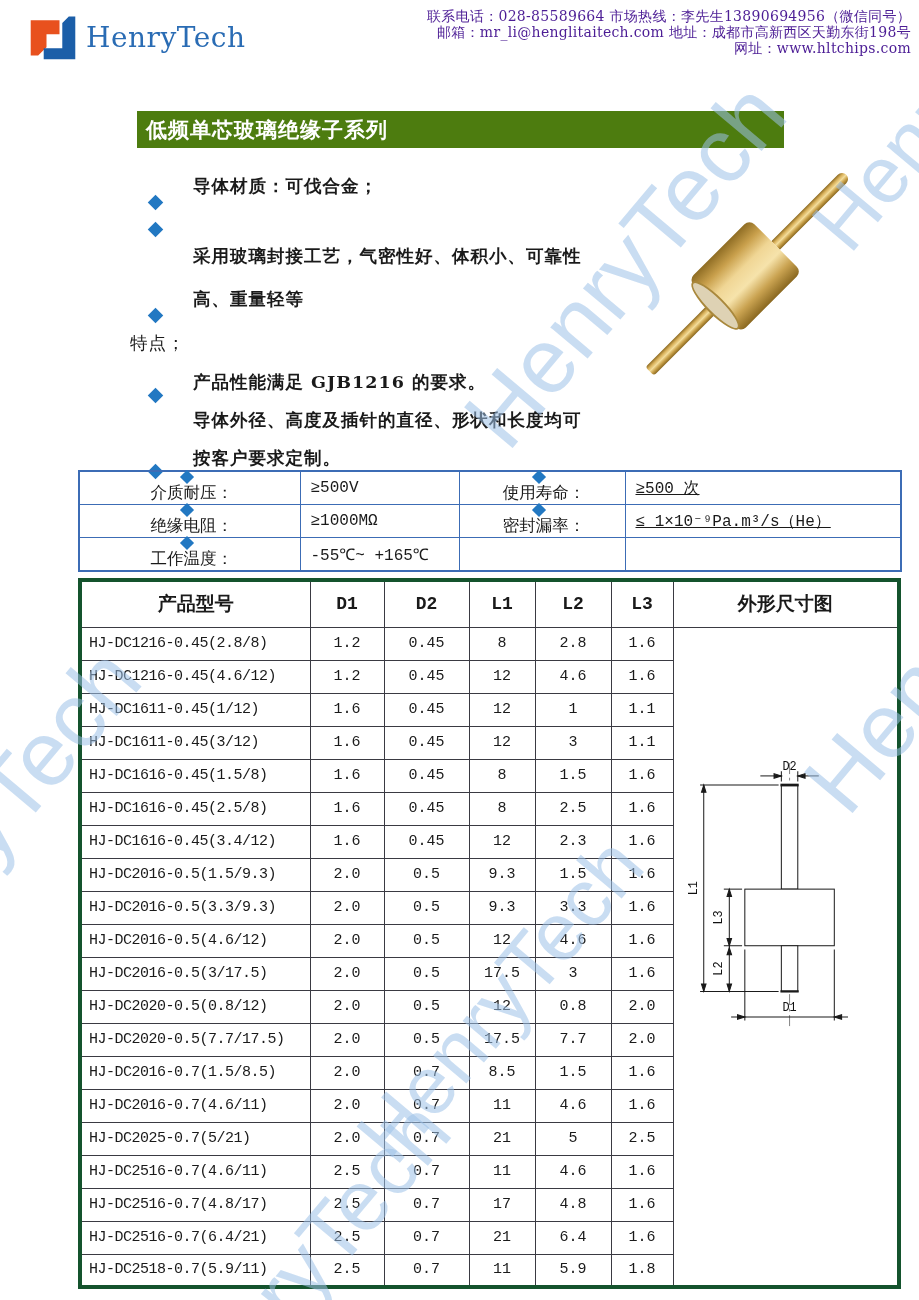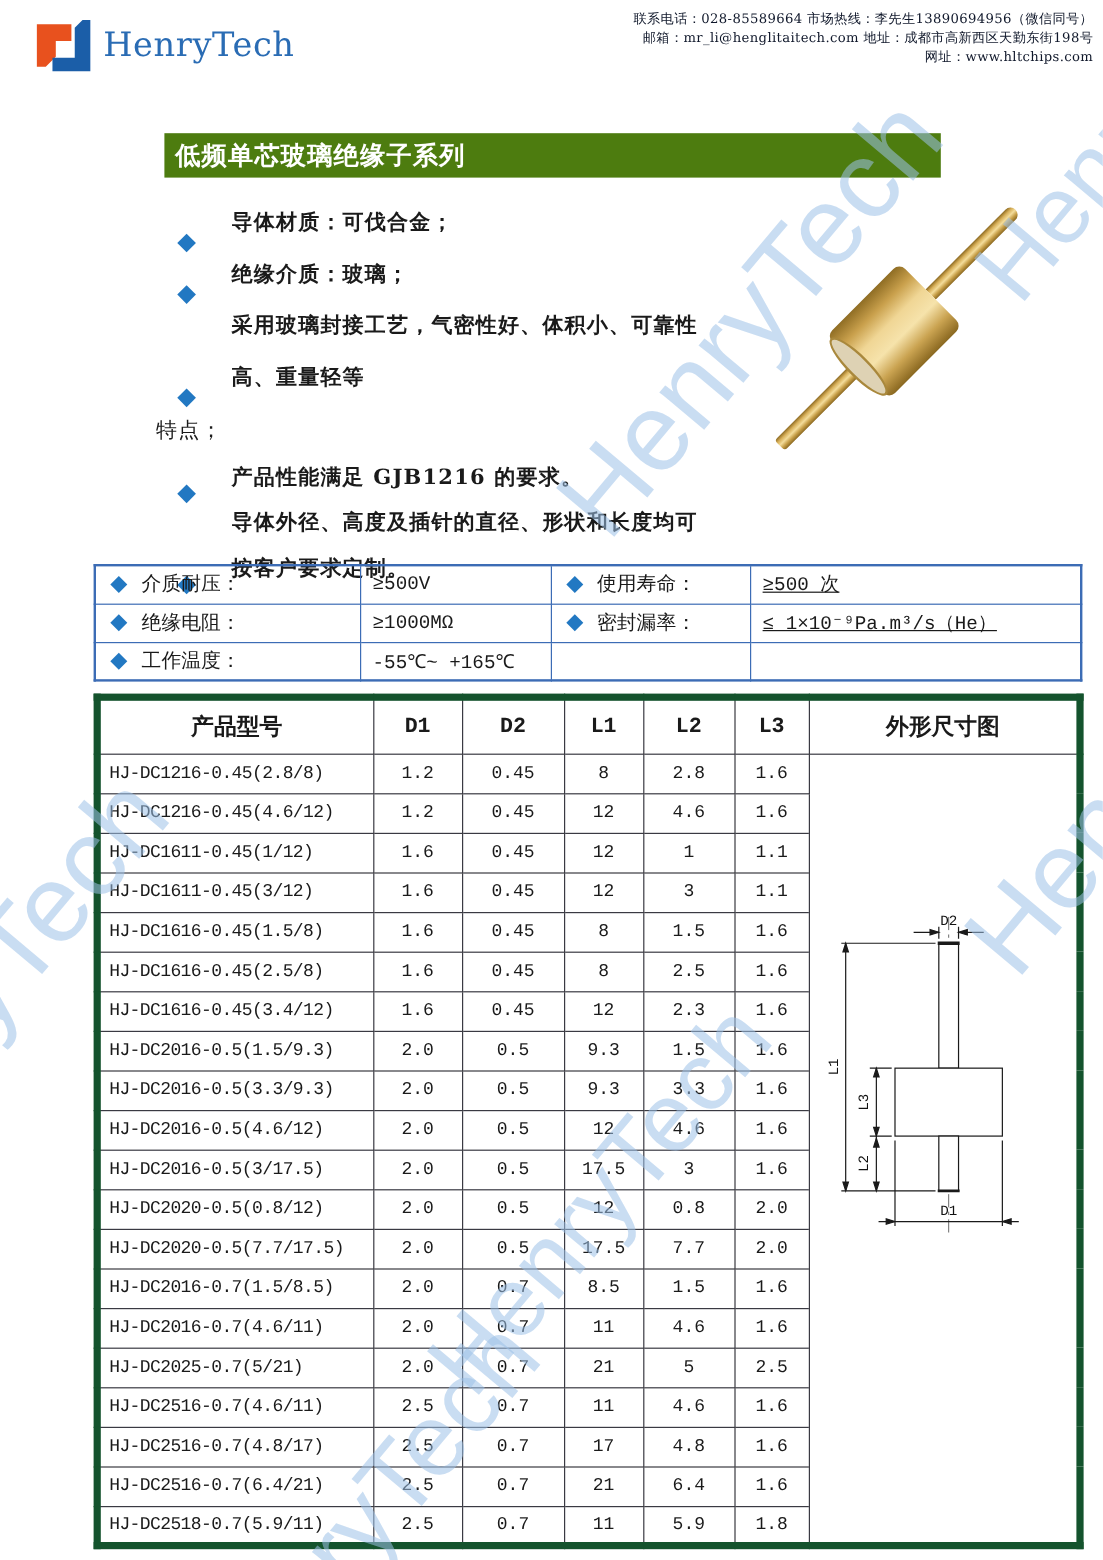--- a/index.html
+++ b/index.html
@@ -17,21 +17,21 @@
   .wm4{left:965px;top:630px;font-size:92px;}
   .wm5{left:300px;top:1272px;font-size:86px;}
   .wm6{left:952px;top:92px;font-size:80px;}
 
   
   .logo{position:absolute;left:26px;top:11px;display:flex;align-items:center;z-index:2;}
   .logo-icon{width:54px;height:52px;}
   .logo-text{font-size:28px;color:#2a6cb4;margin-left:6px;letter-spacing:0.5px;
              font-family:"DejaVu Serif",serif;}
   .contact{position:absolute;right:8px;top:8px;width:620px;text-align:right;z-index:2;
-           font-size:11px;line-height:16px;color:#0f172a;letter-spacing:0.3px;}
+           font-size:14px;line-height:16px;color:#4c1d95;letter-spacing:0.3px;}
 
   
   .title-bar{position:absolute;left:137px;top:111px;width:647px;height:37px;z-index:2;
              background:#4d7c0f;color:#ffffff;font-size:21px;font-weight:bold;
              line-height:37px;padding-left:9px;box-sizing:border-box;letter-spacing:1px;}
 
   
   .features{position:absolute;left:130px;top:165px;width:462px;z-index:2;
             font-size:17.5px;letter-spacing:1px;}
   .bullet{display:flex;align-items:flex-end;line-height:43px;font-weight:bold;}
@@ -55,28 +55,28 @@
         border-radius:50%;background:#ded2b4;border:2px solid #a9883c;box-sizing:border-box;}
 
   
   .spec{position:absolute;left:78px;top:470px;z-index:2;border-collapse:collapse;}
   .spec td{border:1.6px solid #3c6cb5;height:32px;font-size:16.5px;
            padding:0 6px 0 10px;box-sizing:border-box;}
   .spec td.sl{width:221px;}
   .spec td.sv{width:159px;font-family:"Liberation Mono",monospace;font-size:16px;}
   .spec td.sl2{width:166px;}
   .spec td.sv2{width:276px;font-family:"Liberation Mono",monospace;font-size:16px;text-decoration:underline;}
-  .spec .cell-flex{display:flex;align-items:center;}
+  .spec .cell-flex{display:flex;align-items:center;flex-direction:column;}
   .spec .diamond{margin:0 14px 0 4px;flex:0 0 10px;width:10px;height:10px;}
   .spec{border:2.5px solid #3c6cb5;}
 
   
   .main{position:absolute;left:78px;top:578px;z-index:2;border-collapse:collapse;
         table-layout:fixed;}
-  .main{border:6px solid #14532d;}
+  .main{border:4px solid #14532d;}
   .main th,.main td{border:1px solid #3a3a42;box-sizing:border-box;}
   .main th{height:47px;font-size:19px;font-weight:bold;text-align:center;}
   .main th.h-dim{font-family:"Liberation Mono",monospace;font-size:18px;}
   .main td{height:33px;font-size:15px;font-family:"Liberation Mono",monospace;
            text-align:center;padding:0;}
   .main td.model{text-align:left;padding-left:7px;letter-spacing:-0.5px;}
   .c-model{width:230px;} .c-d1{width:74px;} .c-d2{width:85px;}
   .c-l1{width:66px;} .c-l2{width:76px;} .c-l3{width:62px;} .c-diag{width:226px;}
   .main td.diagram-cell{vertical-align:top;padding-top:122px;text-align:center;}
   .diagram-svg text{font-family:"Liberation Mono",monospace;font-size:13px;fill:#111;}
@@ -109,21 +109,20 @@
   <div class="title-bar">低频单芯玻璃绝缘子系列</div>
 
   <div class="features">
     <div id="features-top" class="features-top">
         <div class="bullet">
           <span class="diamond"></span>
           <span class="bullet-text">导体材质：可伐合金；</span>
         </div>
         <div class="bullet">
           <span class="diamond"></span>
-          <span class="bullet-text">绝缘介质：玻璃；</span>
         </div>
         <div class="bullet">
           <span class="diamond"></span>
           <span class="bullet-text">采用玻璃封接工艺，气密性好、体积小、可靠性高、重量轻等</span>
         </div>
       </div>
     <div class="feat-label">特点；</div>
     <div id="features-bottom" class="features-bottom">
         <div class="bullet">
           <span class="diamond"></span>

